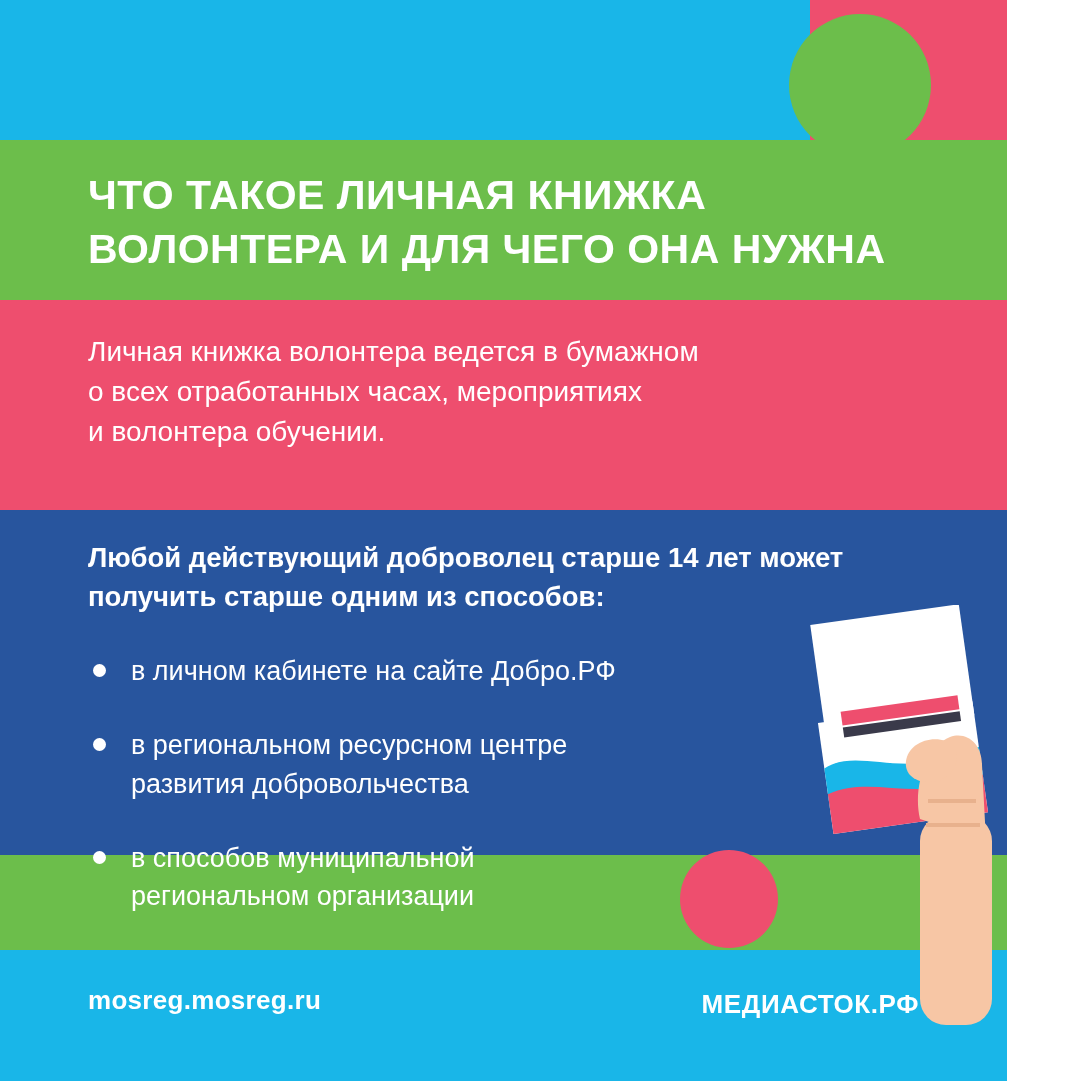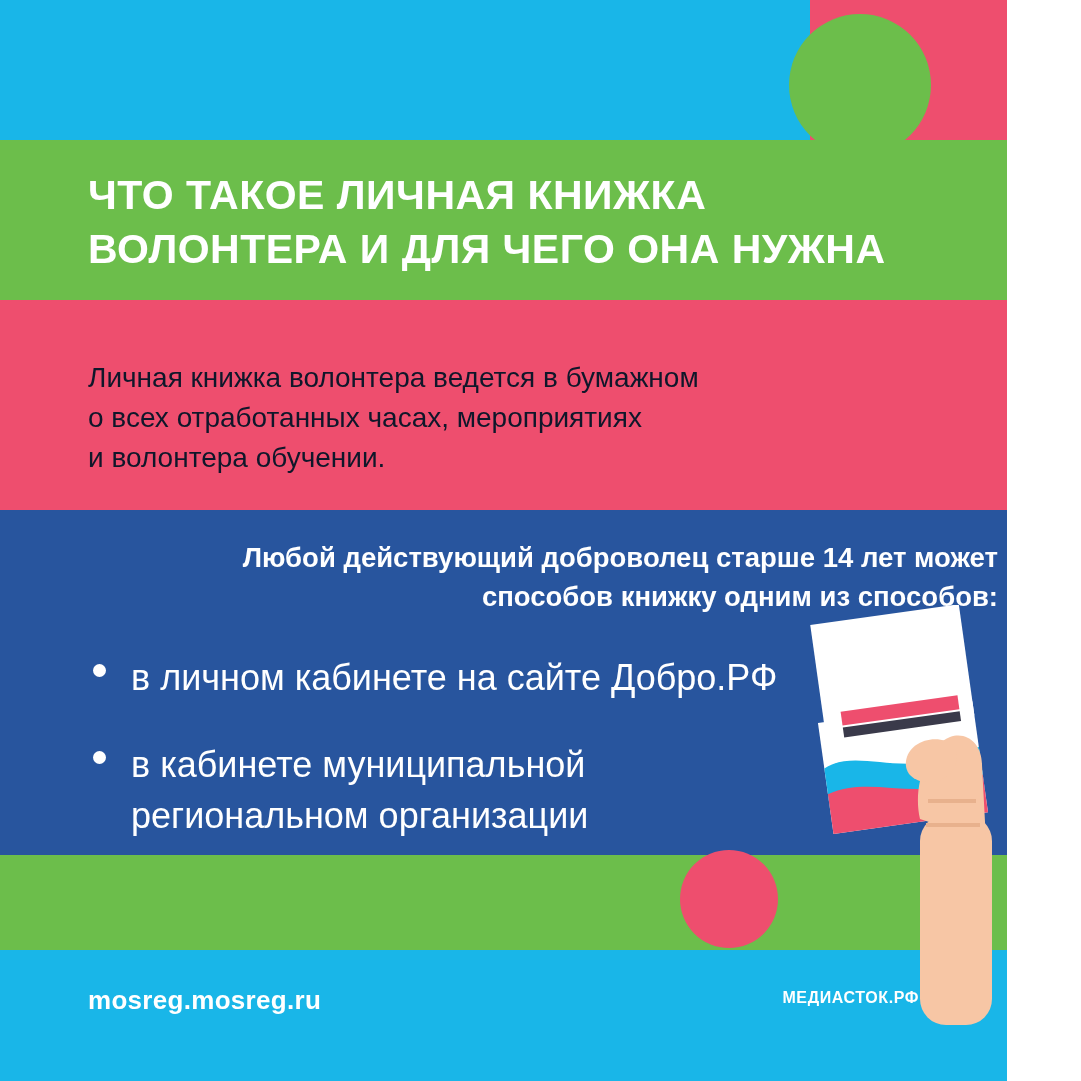--- a/index.html
+++ b/index.html
@@ -75,55 +75,53 @@
     text-transform: uppercase;
   }
   .title div { white-space: nowrap; }
 
   
   .intro {
     position: absolute;
     left: 88px;
     top: 332px;
     width: 880px;
-    color: #0f172a;
+    color: #ffffff;
     font-size: 28px;
     line-height: 1.43;
-    margin-top: 26px;
   }
 
   
   .subtitle {
     position: absolute;
     left: 88px;
     top: 538px;
     width: 910px;
     color: #ffffff;
     font-size: 27.5px;
     font-weight: bold;
     line-height: 1.42;
-    text-align: right;
   }
 
   
   .bullets {
     position: absolute;
     left: 88px;
     top: 652px;
     width: 700px;
     list-style: none;
     margin: 0;
     padding: 0;
     color: #ffffff;
   }
   .bullet-item {
     position: relative;
     padding-left: 43px;
     margin-bottom: 36px;
-    font-size: 36px;
+    font-size: 27px;
     line-height: 1.42;
   }
   .bullet-dot {
     position: absolute;
     left: 5px;
     top: 12px;
     width: 13px;
     height: 13px;
     border-radius: 50%;
     background: #ffffff;
@@ -146,21 +144,21 @@
     color: #ffffff;
     font-size: 26px;
     font-weight: bold;
     letter-spacing: 0.3px;
   }
   .footer-right {
     position: absolute;
     right: 88px;
     top: 989px;
     color: #ffffff;
-    font-size: 16px;
+    font-size: 26px;
     font-weight: bold;
     letter-spacing: 0.6px;
   }
 </style>
 </head>
 <body>
 
 <div class="poster">
 
   <div class="band band-cyan-top"></div>
@@ -180,31 +178,36 @@
   </div>
 
   <div class="intro">
     <div>Личная книжка волонтера ведется в бумажном</div>
     <div>о всех отработанных часах, мероприятиях</div>
     <div>и волонтера обучении.</div>
   </div>
 
   <div class="subtitle">
     <div>Любой действующий доброволец старше 14 лет может</div>
-    <div>способов книжку одним из способов:</div>
+    <div>получить старше одним из способов:</div>
   </div>
 
   <ul class="bullets">
     <li class="bullet-item">
       <span class="bullet-dot"></span>
       <div>в личном кабинете на сайте Добро.РФ</div>
     </li>
     <li class="bullet-item">
       <span class="bullet-dot"></span>
-      <div>в кабинете муниципальной</div>
+      <div>в региональном ресурсном центре</div>
+      <div>развития добровольчества</div>
+    </li>
+    <li class="bullet-item">
+      <span class="bullet-dot"></span>
+      <div>в способов муниципальной</div>
       <div>региональном организации</div>
     </li>
   </ul>
 
   <div class="illustration">
     <svg width="260" height="420" viewBox="0 0 260 420" xmlns="http://www.w3.org/2000/svg">
 
       <g transform="rotate(-8 120 140)">
 
         <rect x="28" y="6" width="150" height="112" fill="#ffffff"></rect>

